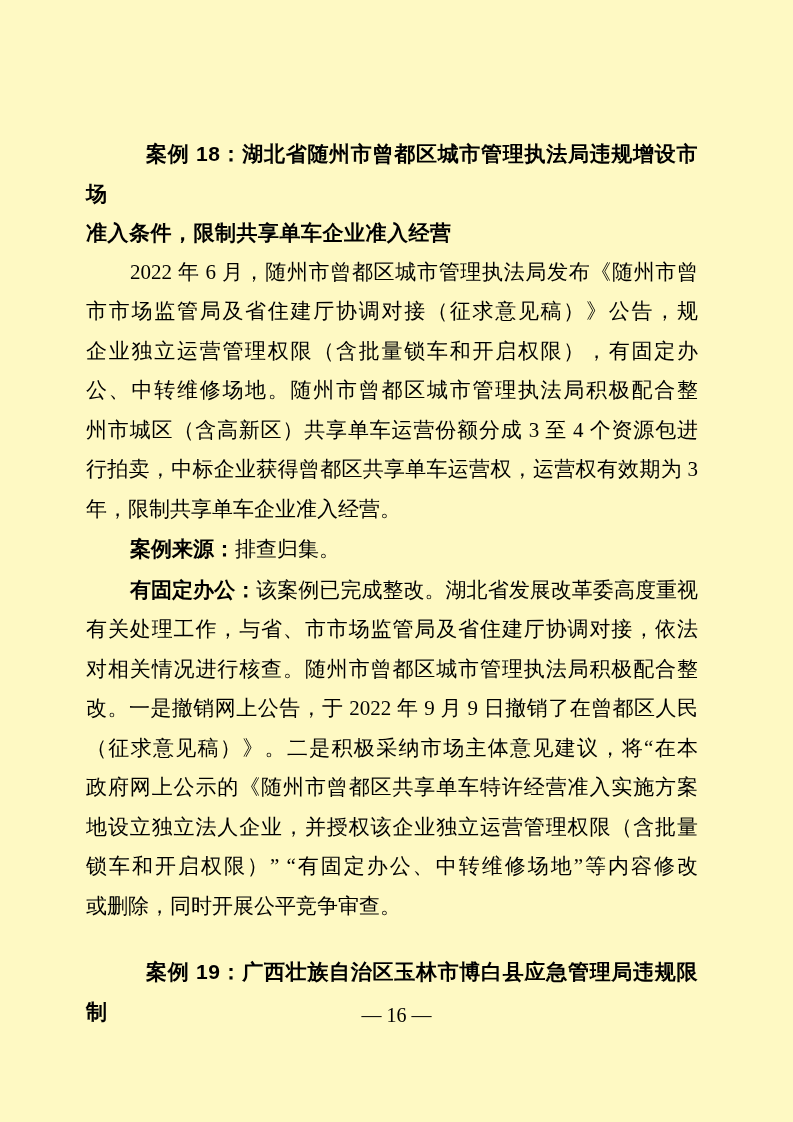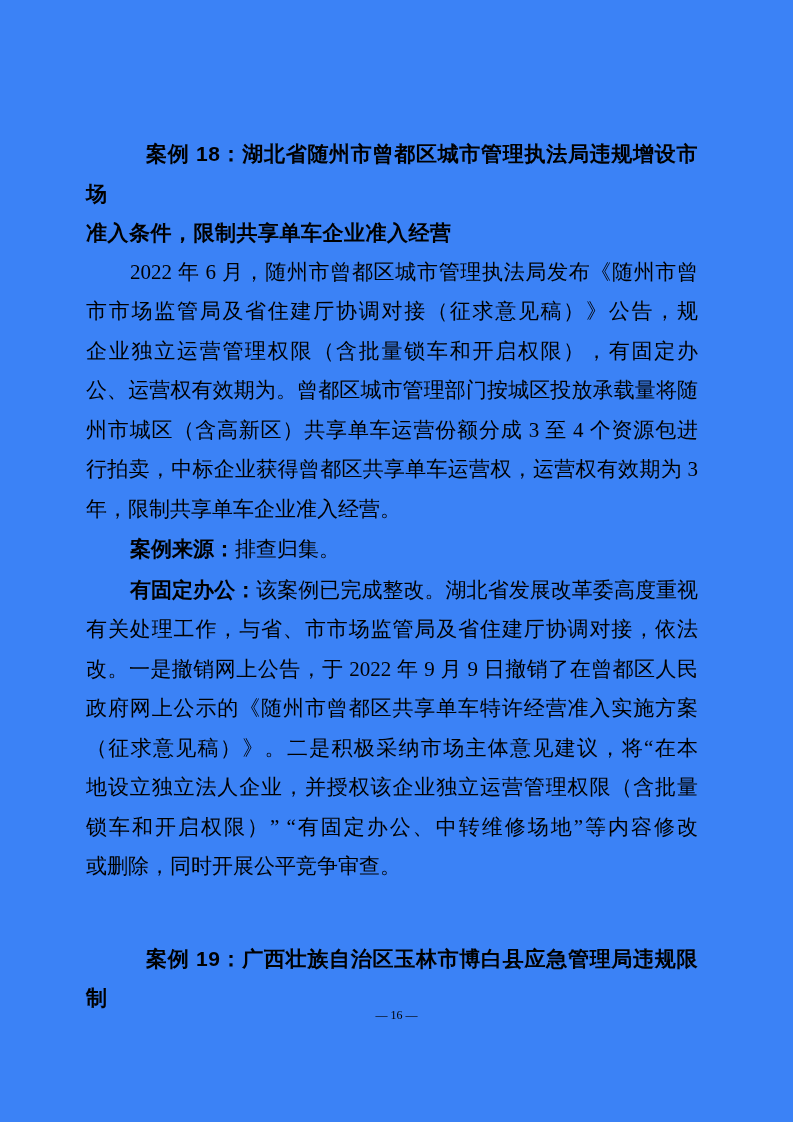--- a/index.html
+++ b/index.html
@@ -7,21 +7,21 @@
     width: 793px;
     height: 1122px;
     background: #ffffff;
     font-family: "Liberation Serif", "DejaVu Serif", serif;
     color: #000000;
   }
   .page {
     position: relative;
     width: 793px;
     height: 1122px;
-    background: #3b82f6;
+    background: #fef9c3;
     overflow: hidden;
   }
   .content {
     position: absolute;
     left: 86px;
     top: 134px;
     width: 612px;
   }
   .line {
     font-size: 21px;
@@ -35,70 +35,71 @@
     text-align-last: left;
   }
   .block.heading .line {
     font-family: "Liberation Sans", "DejaVu Sans", sans-serif;
     font-weight: bold;
     letter-spacing: 0.5px;
   }
   .block.heading .line:first-child { text-indent: 60px; }
   .block.para .line:first-child { text-indent: 44px; }
   .block.source .line:first-child { text-indent: 44px; }
-  .block.heading2 { margin-top: 52px; }
+  .block.heading2 { margin-top: 26px; }
   .block.heading2 .line {
     font-family: "Liberation Sans", "DejaVu Sans", sans-serif;
     font-weight: bold;
     letter-spacing: 0.5px;
   }
   .block.heading2 .line:first-child { text-indent: 60px; }
   .seg.bold {
     font-family: "Liberation Sans", "DejaVu Sans", sans-serif;
     font-weight: bold;
   }
   .footer {
     position: absolute;
     left: 0;
     top: 1001px;
     width: 793px;
     text-align: center;
-    font-size: 12px;
+    font-size: 20px;
     line-height: 28px;
     font-family: "Liberation Serif", "DejaVu Serif", serif;
     color: #000000;
   }
 </style>
 </head>
 <body>
 
 <div class="page">
   <div class="content">
       <div class="block heading">
         <div class="line"><span class="seg bold">案例 18：湖北省随州市曾都区城市管理执法局违规增设市场</span></div>
         <div class="line last"><span class="seg bold">准入条件，限制共享单车企业准入经营</span></div>
       </div>
       <div class="block para">
         <div class="line"><span class="seg">2022 年 6 月，随州市曾都区城市管理执法局发布《随州市曾</span></div>
         <div class="line"><span class="seg">市市场监管局及省住建厅协调对接（征求意见稿）》公告，规</span></div>
         <div class="line"><span class="seg">企业独立运营管理权限（含批量锁车和开启权限），有固定办</span></div>
-        <div class="line"><span class="seg">公、运营权有效期为。曾都区城市管理部门按城区投放承载量将随</span></div>
+        <div class="line"><span class="seg">公、中转维修场地。随州市曾都区城市管理执法局积极配合整</span></div>
         <div class="line"><span class="seg">州市城区（含高新区）共享单车运营份额分成 3 至 4 个资源包进</span></div>
         <div class="line"><span class="seg">行拍卖，中标企业获得曾都区共享单车运营权，运营权有效期为 3</span></div>
         <div class="line last"><span class="seg">年，限制共享单车企业准入经营。</span></div>
       </div>
       <div class="block source">
         <div class="line last"><span class="seg bold">案例来源：</span><span class="seg">排查归集。</span></div>
       </div>
       <div class="block para">
         <div class="line"><span class="seg bold">有固定办公：</span><span class="seg">该案例已完成整改。湖北省发展改革委高度重视</span></div>
         <div class="line"><span class="seg">有关处理工作，与省、市市场监管局及省住建厅协调对接，依法</span></div>
+        <div class="line"><span class="seg">对相关情况进行核查。随州市曾都区城市管理执法局积极配合整</span></div>
         <div class="line"><span class="seg">改。一是撤销网上公告，于 2022 年 9 月 9 日撤销了在曾都区人民</span></div>
+        <div class="line"><span class="seg">（征求意见稿）》。二是积极采纳市场主体意见建议，将“在本</span></div>
         <div class="line"><span class="seg">政府网上公示的《随州市曾都区共享单车特许经营准入实施方案</span></div>
-        <div class="line"><span class="seg">（征求意见稿）》。二是积极采纳市场主体意见建议，将“在本</span></div>
         <div class="line"><span class="seg">地设立独立法人企业，并授权该企业独立运营管理权限（含批量</span></div>
         <div class="line"><span class="seg">锁车和开启权限）” “有固定办公、中转维修场地”等内容修改</span></div>
         <div class="line last"><span class="seg">或删除，同时开展公平竞争审查。</span></div>
       </div>
       <div class="block heading2">
         <div class="line"><span class="seg bold">案例 19：广西壮族自治区玉林市博白县应急管理局违规限制</span></div>
       </div>
     </div>
   <div class="footer">— 16 —</div>
 </div>

